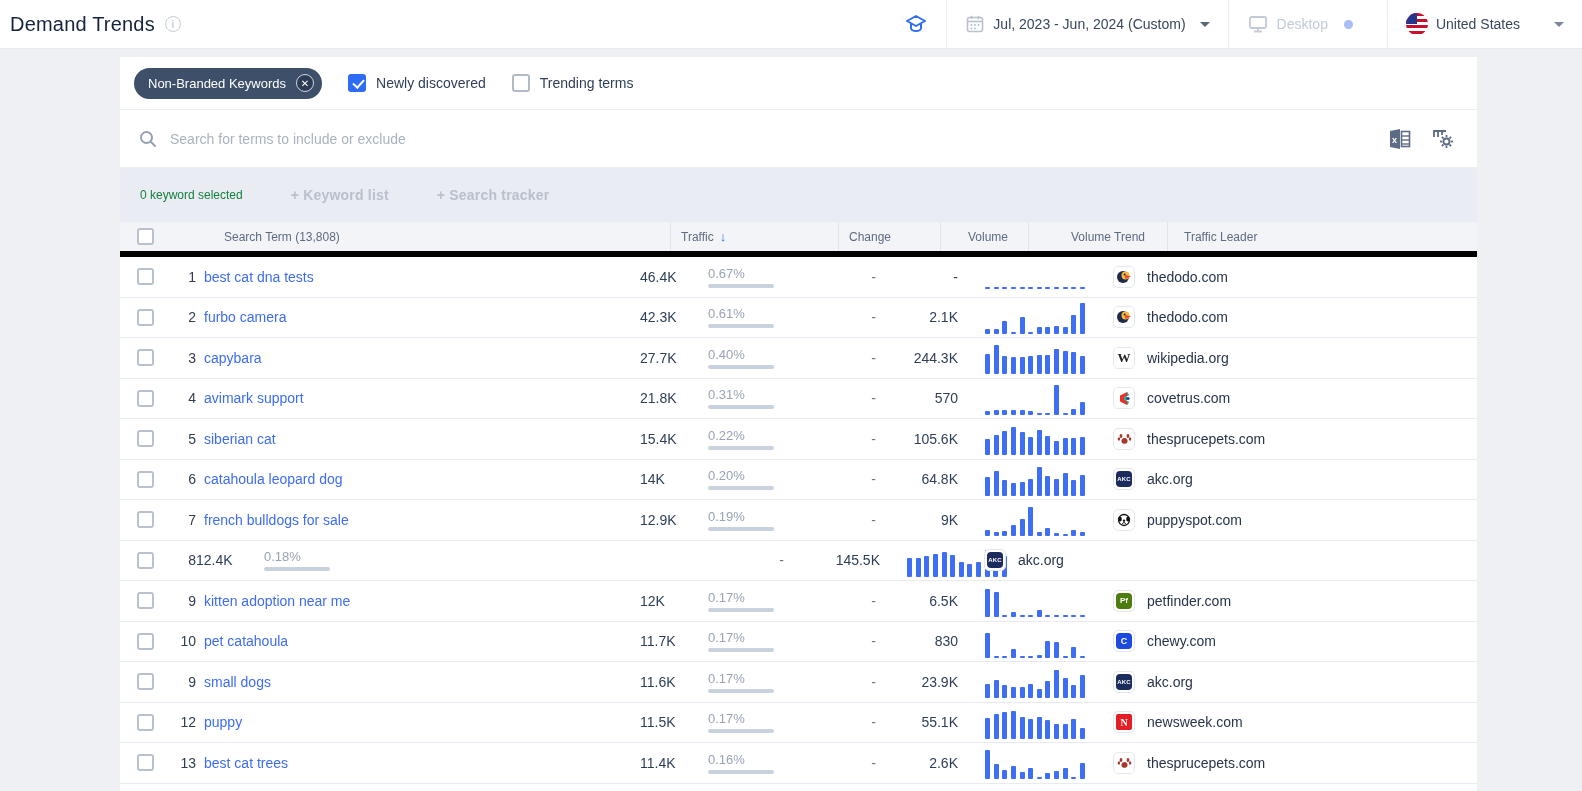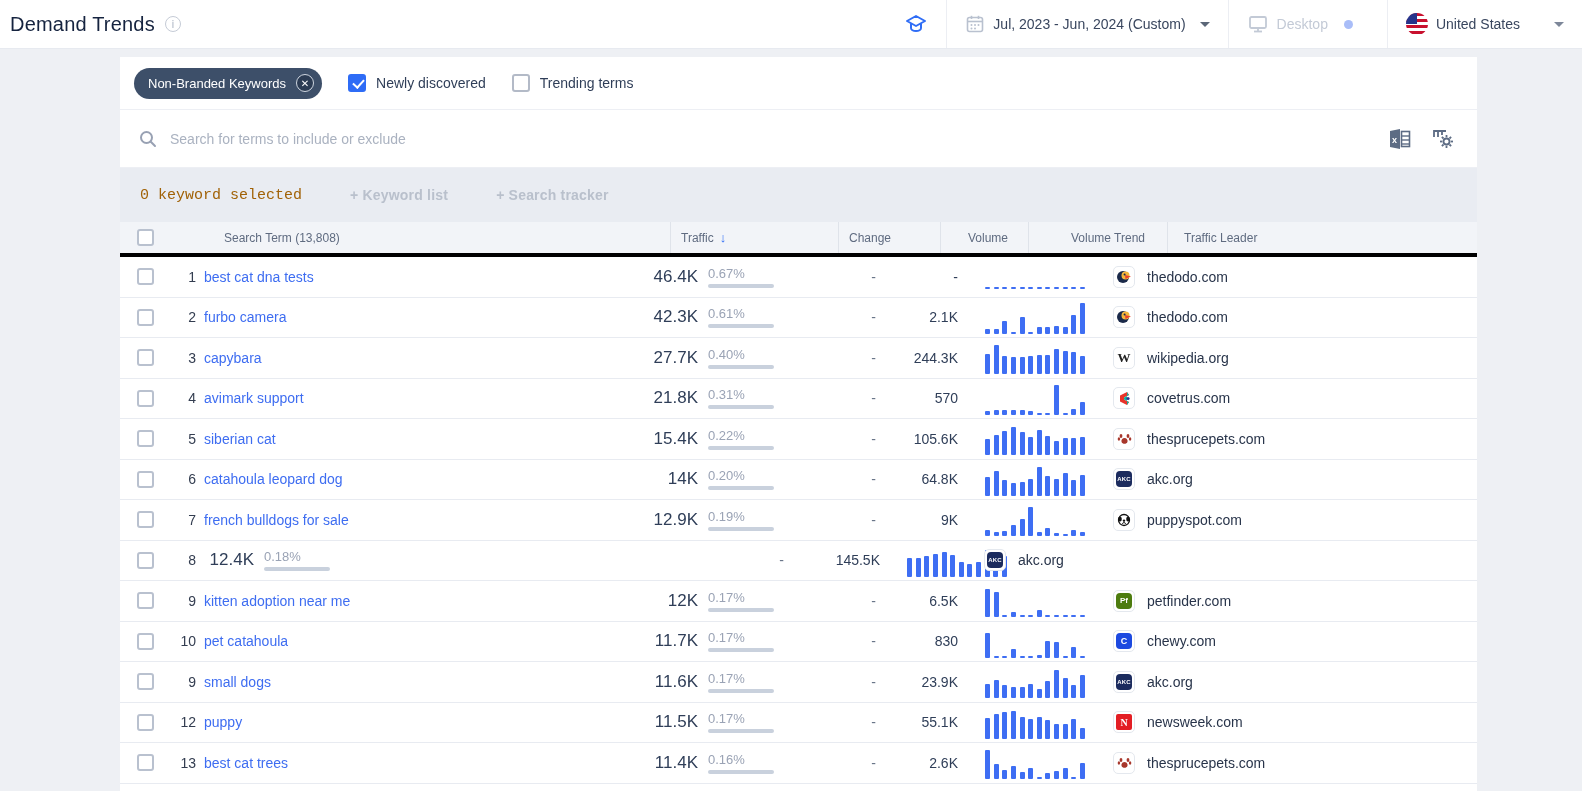--- a/index.html
+++ b/index.html
@@ -40,44 +40,44 @@
   .cb.checked::after { content:""; position:absolute; left:5px; top:1px; width:5px; height:9px;
     border:solid #fff; border-width:0 2px 2px 0; transform:rotate(42deg); }
 
   .search-row { height:58px; display:flex; align-items:center; padding:0 20px 0 18px; border-bottom:1px solid #edeff4; }
   .search-input { flex:1; border:none; outline:none; font-size:14px; color:#394359; margin-left:12px;
     font-family:inherit; }
   .search-input::placeholder { color:#aab2c0; }
   .tool-icons { display:flex; align-items:center; gap:18px; }
 
   .selection-bar { height:54px; background:#e9ecf2; display:flex; align-items:center; gap:48px; padding:0 20px; }
-  .sel-count { font-size:15px; color:#a16207;font-family:Liberation Mono, monospace; }
+  .sel-count { font-size:12px; color:#15803d; }
   .sel-btn { font-size:14px; font-weight:700; color:#b9c0cc; letter-spacing:.2px; }
 
   
   .grid { display:grid; grid-template-columns:50px 26px 444px 158px 92px 78px 129px 1fr; align-items:center; }
-  .thead { height:35px; background:#f2f4f8; border-bottom:4px solid #000000; font-size:12px; color:#5f6b80;gap:10px; }
+  .thead { height:35px; background:#f2f4f8; border-bottom:6px solid #000000; font-size:12px; color:#5f6b80;gap:10px; }
   .thead > div { height:100%; display:flex; align-items:center; }
   .th-sep { border-left:1px solid #dfe3ea; }
   .th-term { padding-left:8px; }
   .th-traffic { padding-left:10px; gap:6px; }
   .th-change { padding-left:10px; }
   .th-volume { justify-content:flex-end; padding-right:10px; }
   .th-trend { justify-content:flex-end; padding-right:12px; }
   .th-leader { padding-left:16px; }
   .sort-arrow { color:#2e6cf6; font-size:13px; font-weight:700; }
 
   .trow { height:40.5px; border-bottom:1px solid #e8ebf1; background:#fff; }
   .cell-cb { display:flex; justify-content:center; }
   .cell-cb .cb { width:17px; height:17px; border-width:2px; border-color:#b9c1cf; }
   .cell-rank { font-size:14px; color:#333d50; text-align:right; }
   .cell-term { padding-left:8px; font-size:14px; }
   .cell-term a { color:#3e6df1; text-decoration:none; }
   .cell-traffic { display:flex; align-items:center; }
-  .t-val { width:58px; text-align:right; font-size:17px; color:#2f3e58; }
+  .t-val { width:58px; font-size:14px; color:#2f3e58; }
   .share { margin-left:10px; display:flex; flex-direction:column; gap:3px; }
   .share-pct { font-size:13px; color:#9aa3b5; }
   .share-bar { width:66px; height:4px; background:#c9d1dd; border-radius:2px; overflow:hidden; }
   .share-fill { height:100%; background:#2e5ff0; border-radius:2px; }
   .cell-change { text-align:right; padding-right:14px; font-size:14px; color:#6a7689; }
   .cell-volume { text-align:right; padding-right:10px; font-size:14px; color:#2f3e58; }
   .cell-trend { padding-left:17px; }
   .spark { width:100px; height:33px; display:flex; align-items:flex-end; justify-content:space-between; }
   .spark .bar { width:5px; background:#3e6ef3; border-radius:1px; }
   .spark.dashed { padding-bottom:4px; }

